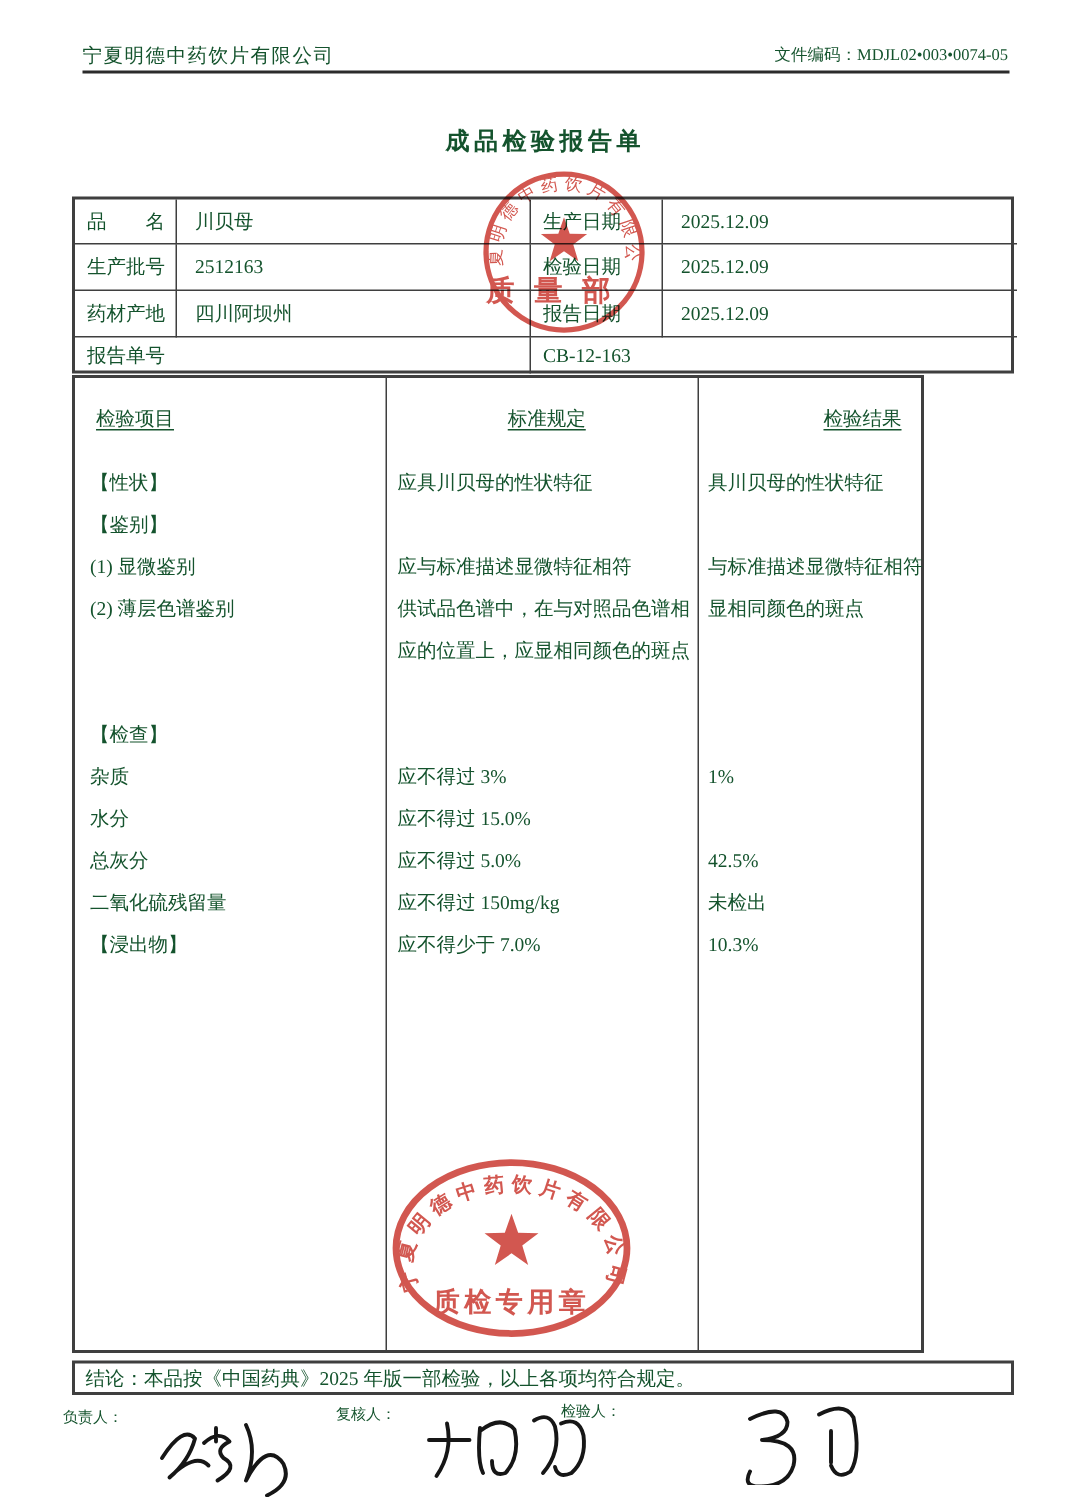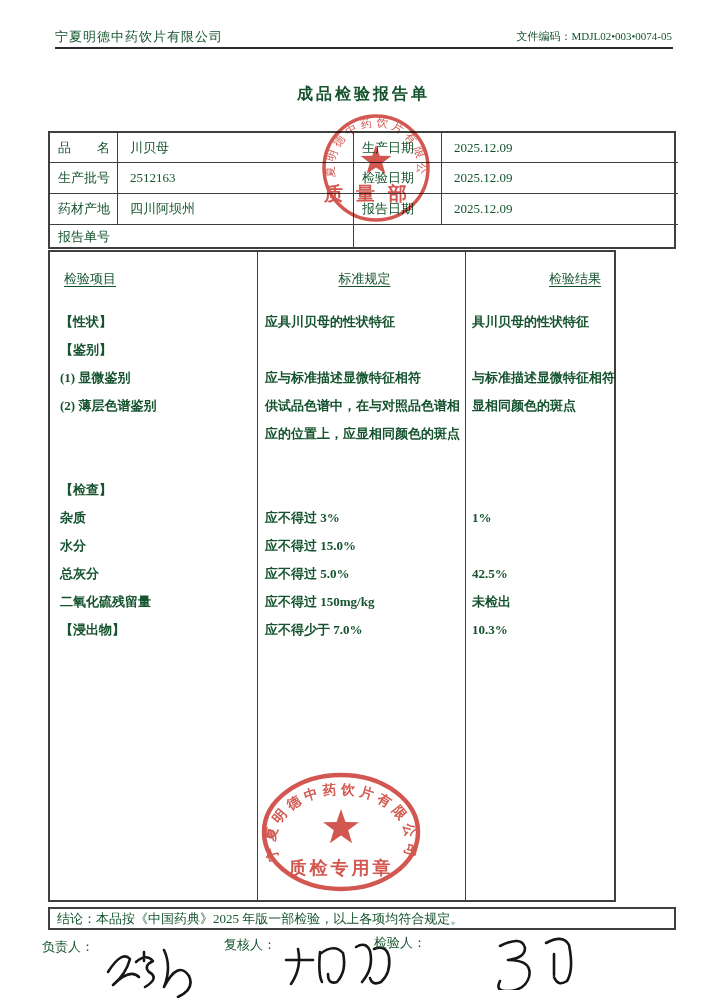--- a/index.html
+++ b/index.html
@@ -28,31 +28,31 @@
   .info-table .cell.span2{grid-column:span 2;}
   
   .insp-table{position:absolute;left:48px;top:250px;width:568px;height:652px;
               border:2px solid #3f3f3f;box-sizing:border-box;}
   .vline{position:absolute;top:0;bottom:0;width:1px;background:#3f3f3f;}
   .vline.v1{left:207px;} .vline.v2{left:415px;}
   .insp-head{display:grid;grid-template-columns:207px 208px 213px;height:56px;}
   .insp-head span{padding-top:9px;text-align:center;}
   .insp-head span:first-child{text-align:left;padding-left:7px;}
   .insp-head .u{display:inline-block;text-decoration:underline;text-underline-offset:3px;}
-  .irow{display:grid;grid-template-columns:207px 208px 213px;height:28px;line-height:28px;font-weight:bold;}
+  .irow{display:grid;grid-template-columns:207px 208px 213px;height:28px;line-height:28px;}
   .irow span{white-space:nowrap;overflow:visible;}
   .irow span:nth-child(1){padding-left:10px;}
   .irow span:nth-child(2){padding-left:8px;}
   .irow span:nth-child(3){padding-left:7px;}
   
   .conclusion{position:absolute;left:48px;top:907px;width:628px;height:23px;
               border:2px solid #3f3f3f;box-sizing:border-box;line-height:19px;
               padding-left:7px;white-space:nowrap;}
   .signs{position:absolute;left:0;top:930px;width:727px;height:70px;}
-  .signs .slabel{position:absolute;font-size:13px;}
+  .signs .slabel{position:absolute;font-size:10px;}
   .sl1{left:42px;top:8px;} .sl2{left:224px;top:6px;} .sl3{left:374px;top:4px;}
   .sig{position:absolute;}
   .sig path{stroke:#161616;stroke-width:2.6;fill:none;stroke-linecap:round;stroke-linejoin:round;}
   .sg1{left:100px;top:10px;} .sg2{left:278px;top:4px;} .sg3{left:490px;top:0px;}
   
   .stamp{position:absolute;opacity:0.88;mix-blend-mode:multiply;}
   .stamp-top{left:318px;top:110px;}
   .stamp-bottom{left:259px;top:770px;}
 </style>
 </head>
@@ -75,20 +75,21 @@
     <div class="cell val">2512163</div>
     <div class="cell">检验日期</div>
     <div class="cell noright val">2025.12.09</div>
 
     <div class="cell">药材产地</div>
     <div class="cell val">四川阿坝州</div>
     <div class="cell">报告日期</div>
     <div class="cell noright val">2025.12.09</div>
 
     <div class="cell span2 nobottom">报告单号</div>
+    <div class="cell span2 noright nobottom">CB-12-163</div>
   </div>
 
   <div class="insp-table">
     <div class="vline v1"></div>
     <div class="vline v2"></div>
 
     <div class="insp-head">
       <span><span class="u">检验项目</span></span>
       <span><span class="u">标准规定</span></span>
       <span><span class="u">检验结果</span></span>

